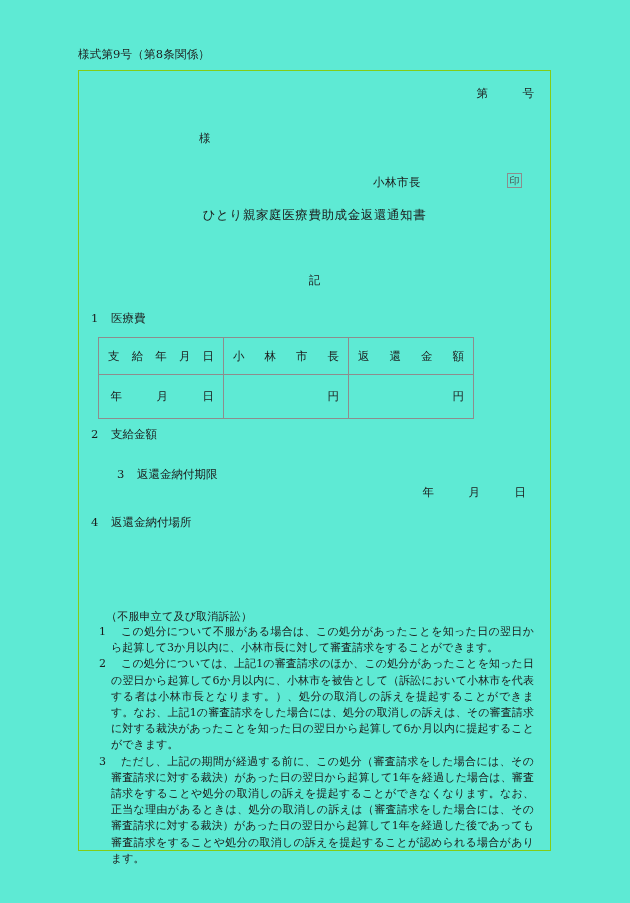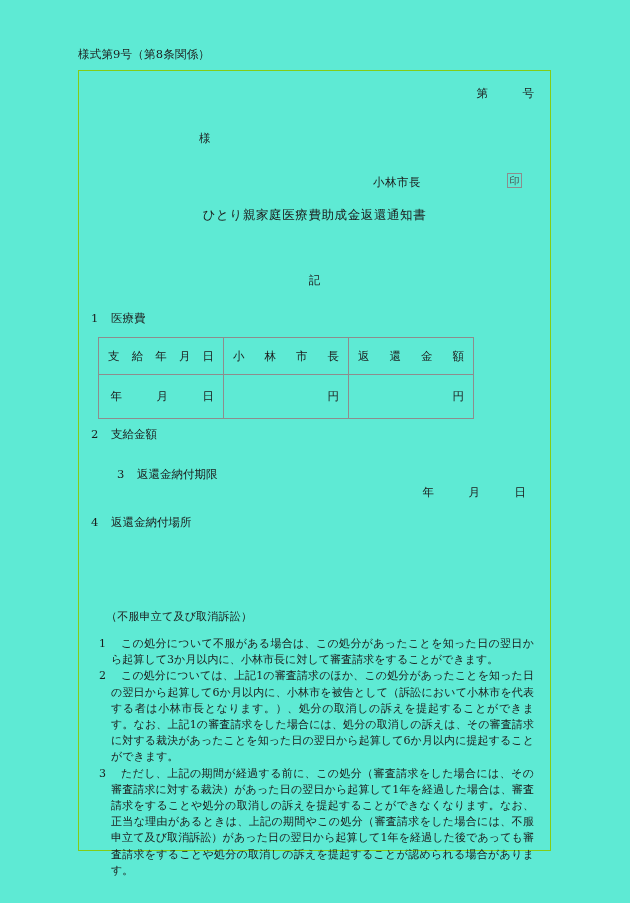--- a/index.html
+++ b/index.html
@@ -182,21 +182,21 @@
 
   
   .notice {
     position: absolute;
     left: 20px;
     right: 16px;
     top: 538px;
   }
   .notice-title {
     font-size: 11px;
-    margin: 0 0 12px 7px;
+    margin: 0 0 0 7px;
     letter-spacing: 0.2px;
   }
   .notice-item {
     position: relative;
     font-size: 11px;
     line-height: 16.2px;
     letter-spacing: 0.05px;
     text-align: justify;
     padding-left: 12px;
     margin-bottom: 0;
@@ -276,19 +276,19 @@
           <span class="n-body">この処分について不服がある場合は、この処分があったことを知った日の翌日から起算して3か月以内に、小林市長に対して審査請求をすることができます。</span>
         </div>
 
         <div class="notice-item">
           <span class="n-num">2</span>
           <span class="n-body">この処分については、上記1の審査請求のほか、この処分があったことを知った日の翌日から起算して6か月以内に、小林市を被告として（訴訟において小林市を代表する者は小林市長となります。）、処分の取消しの訴えを提起することができます。なお、上記1の審査請求をした場合には、処分の取消しの訴えは、その審査請求に対する裁決があったことを知った日の翌日から起算して6か月以内に提起することができます。</span>
         </div>
 
         <div class="notice-item">
           <span class="n-num">3</span>
-          <span class="n-body">ただし、上記の期間が経過する前に、この処分（審査請求をした場合には、その審査請求に対する裁決）があった日の翌日から起算して1年を経過した場合は、審査請求をすることや処分の取消しの訴えを提起することができなくなります。なお、正当な理由があるときは、上記の期間やこの処分（審査請求をした場合には、不服申立て及び取消訴訟）があった日の翌日から起算して1年を経過した後であっても審査請求をすることや処分の取消しの訴えを提起することが認められる場合があります。</span>
+          <span class="n-body">ただし、上記の期間が経過する前に、この処分（審査請求をした場合には、その審査請求に対する裁決）があった日の翌日から起算して1年を経過した場合は、審査請求をすることや処分の取消しの訴えを提起することができなくなります。なお、正当な理由があるときは、処分の取消しの訴えは（審査請求をした場合には、その審査請求に対する裁決）があった日の翌日から起算して1年を経過した後であっても審査請求をすることや処分の取消しの訴えを提起することが認められる場合があります。</span>
         </div>
       </div>
 
     </div>
   </div>
 </div>
 
 </body></html>

